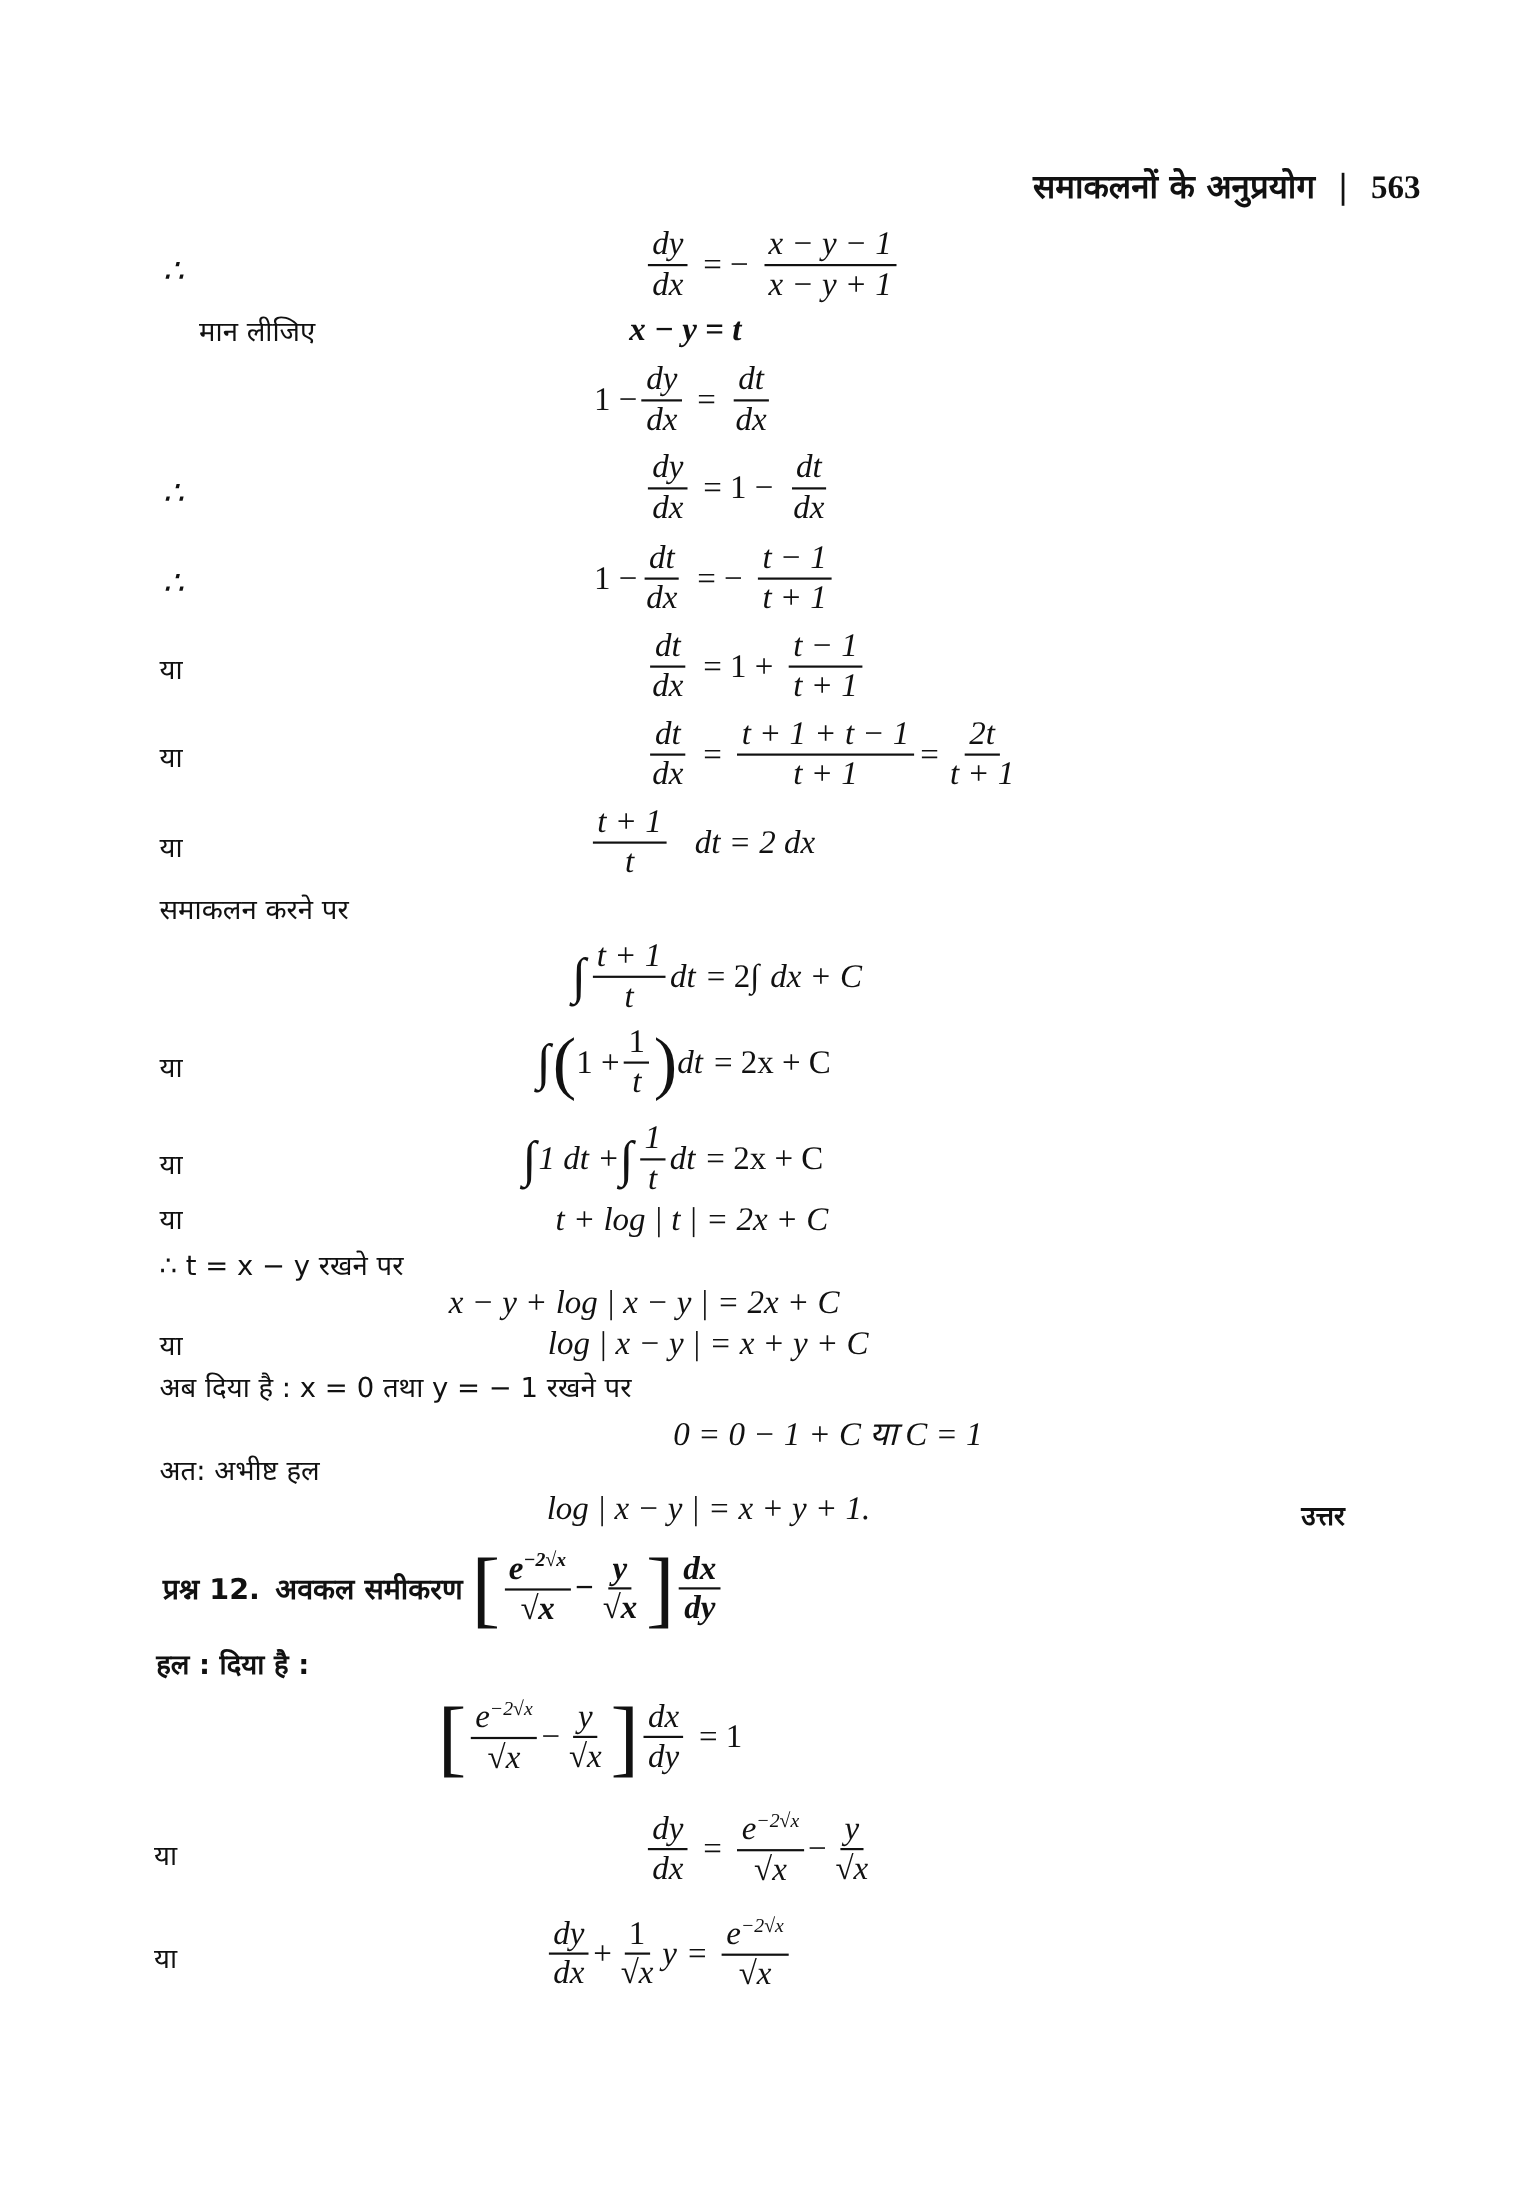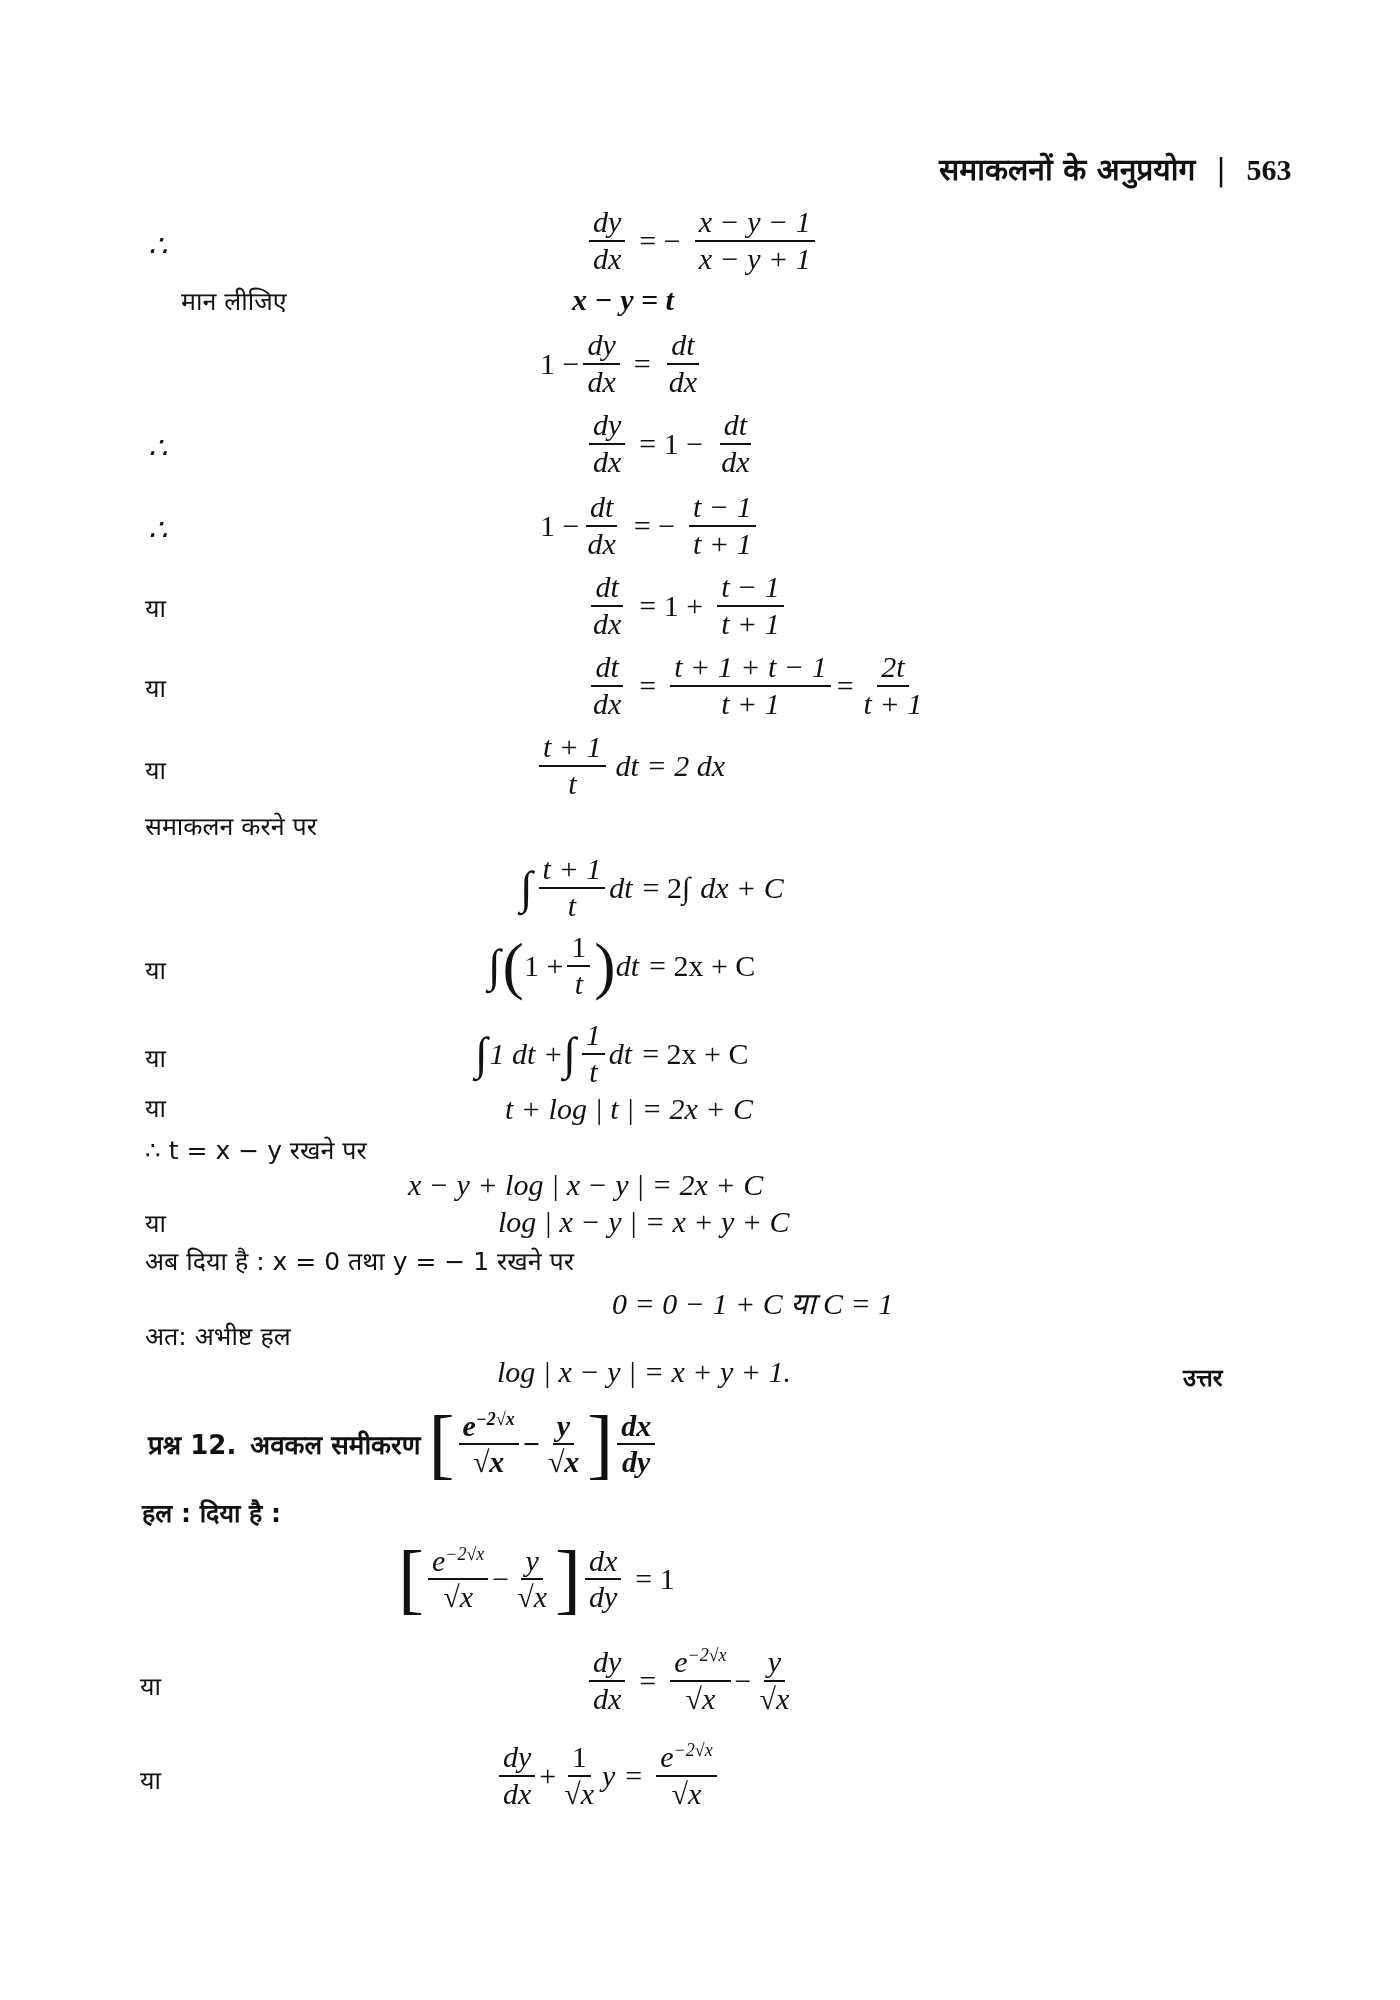--- a/index.html
+++ b/index.html
@@ -115,21 +115,21 @@
       <span>t + 1</span>
     </span>
 </div>
 
 <div class="abs lbl" style="left:145px;top:752px;">या</div>
 <div class="abs m row" style="left:535px;top:730px;">
   <span class="frac">
       <span>t + 1</span>
       <span>t</span>
     </span>
-  <span style="margin-left:6px;">dt = 2 dx</span>
+  <span style="margin-left:22px;">dt = 2 dx</span>
 </div>
 
 <div class="abs lbl" style="left:145px;top:808px;">समाकलन करने पर</div>
 
 <div class="abs m row" style="left:520px;top:852px;">
   <span class="int">∫</span>
   <span class="frac">
       <span>t + 1</span>
       <span>t</span>
     </span>

